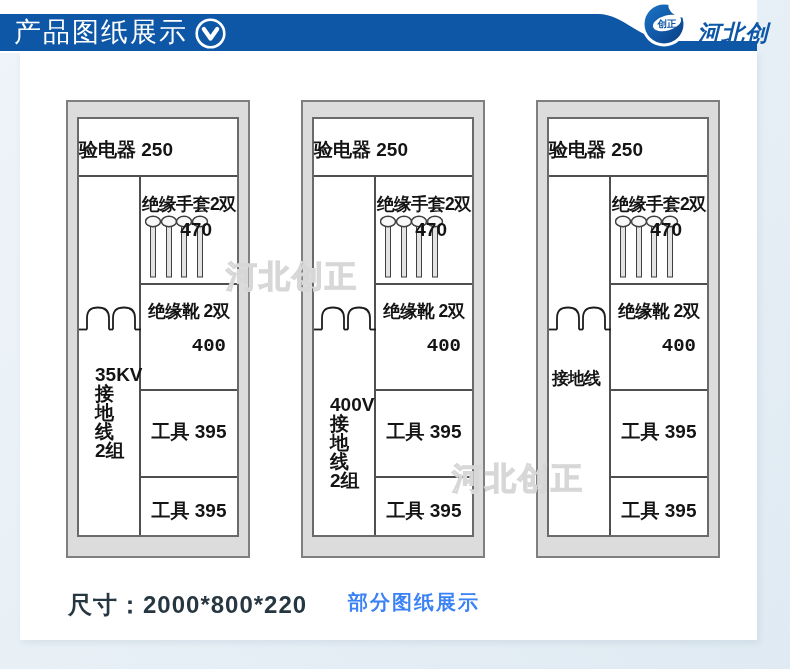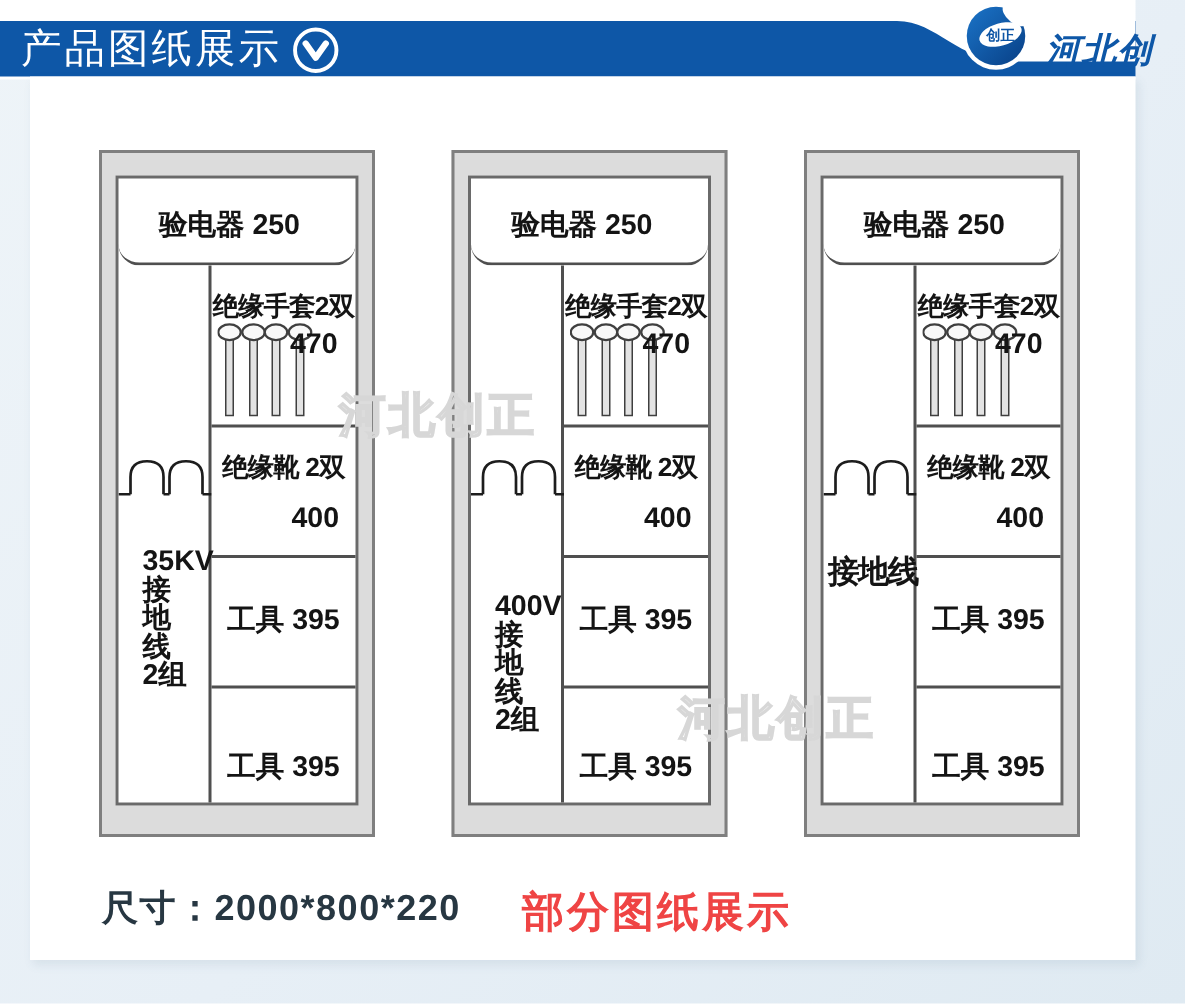--- a/index.html
+++ b/index.html
@@ -23,54 +23,54 @@
   
   .panel { position:absolute; left:20px; top:51px; width:737px; height:589px; background:#ffffff;
            box-shadow:2px 3px 6px rgba(90,120,150,.12); }
   
   .cabinet { position:absolute; top:100px; width:184px; height:458px;
              background:#dcdcdc; border:2px solid #7f7f7f; }
   .cab-0 { left:66px; } .cab-1 { left:301px; } .cab-2 { left:536px; }
   .cab-inner { position:absolute; left:9px; top:15px; width:162px; height:420px;
                background:#ffffff; border:2px solid #6a6a6a; display:flex; flex-direction:column; }
   .sec-top { height:58px; border-bottom:2px solid #4f4f4f; display:flex; align-items:center;
-             justify-content:center; padding:6px 10px 0 0;border-radius:14px; }
+             justify-content:flex-start; padding:6px 10px 0 0; }
   .cab-body { flex:1; display:flex; }
   .col-left { width:62px; border-right:2px solid #4f4f4f; position:relative; }
   .col-right{ flex:1; display:flex; flex-direction:column; }
   .dlabel { font-size:19px; font-weight:bold; color:#141414; white-space:nowrap; }
   .dlabel.sm { font-size:17.5px; letter-spacing:-0.5px; }
   .arches { position:absolute; left:0; top:127px; }
   .vtext { position:absolute; left:16px; width:46px; font-size:19px; font-weight:bold;
            color:#141414; line-height:19px; }
   .vtext div { height:19px; white-space:nowrap; }
   .vt-0 { top:188px; } .vt-1 { top:204px;margin-top:14px; }
-  .htext { position:absolute; left:3px; top:190px; width:60px; font-size:21px; font-weight:bold;
+  .htext { position:absolute; left:3px; top:190px; width:60px; font-size:17px; font-weight:bold;
            color:#141414; letter-spacing:-1px; white-space:nowrap; }
   .sec-gloves { height:108px; border-bottom:2px solid #4f4f4f; position:relative; }
   .sec-gloves .lbl { position:absolute; top:15px; left:0; right:0; text-align:center; }
   .rods { position:absolute; left:4px; top:38px; }
-  .g-val { position:absolute; right:12px; top:42px; }
-  .sec-boots { height:87px; border-bottom:2px solid #4f4f4f; position:relative; }
+  .g-val { position:absolute; right:25px; top:42px; }
+  .sec-boots { height:106px; border-bottom:2px solid #4f4f4f; position:relative; }
   .sec-boots .lbl { position:absolute; top:14px; left:0; right:0; text-align:center; }
-  .b-val { position:absolute; right:11px; top:50px; }
+  .b-val { position:absolute; right:11px; top:50px;font-family:Liberation Mono, monospace; }
   .sec-tools-a { height:87px; border-bottom:2px solid #4f4f4f; display:flex;
                  align-items:center; justify-content:center; padding-bottom:4px; }
   .sec-tools-b { flex:1; display:flex; align-items:flex-end; justify-content:center;
                  padding-bottom:11px; }
   
   .wm { position:absolute; font-size:31px; font-weight:bold; letter-spacing:2px;
         color:rgba(255,255,255,0.04); -webkit-text-stroke:1.2px #d7d7d7; white-space:nowrap; }
   .wm-1 { left:226px; top:256px; }
   .wm-2 { left:452px; top:458px; }
   
   .dim-txt { position:absolute; left:68px; top:589px; font-size:24px; font-weight:bold;
              color:#273742; letter-spacing:1px; }
-  .cap-txt { position:absolute; left:348px; top:589px; font-size:28px; font-weight:bold;
-             color:#ef4444; letter-spacing:2px; }
+  .cap-txt { position:absolute; left:348px; top:589px; font-size:20px; font-weight:bold;
+             color:#3b82f6; letter-spacing:2px; }
 </style>
 </head>
 <body>
 
 <div class="hdr-white"></div>
 <div class="blue-bar"></div>
 <div class="bar-title">产品图纸展示</div>
 
 <svg class="chev-svg" width="33" height="33" viewBox="0 0 33 33">
   <circle cx="16.5" cy="16.5" r="13.8" fill="none" stroke="#ffffff" stroke-width="2.6"></circle>

